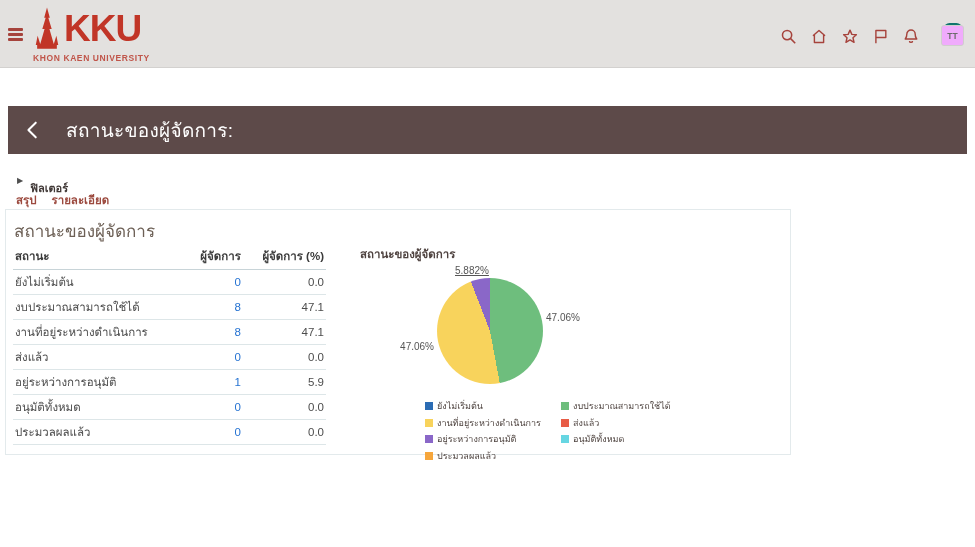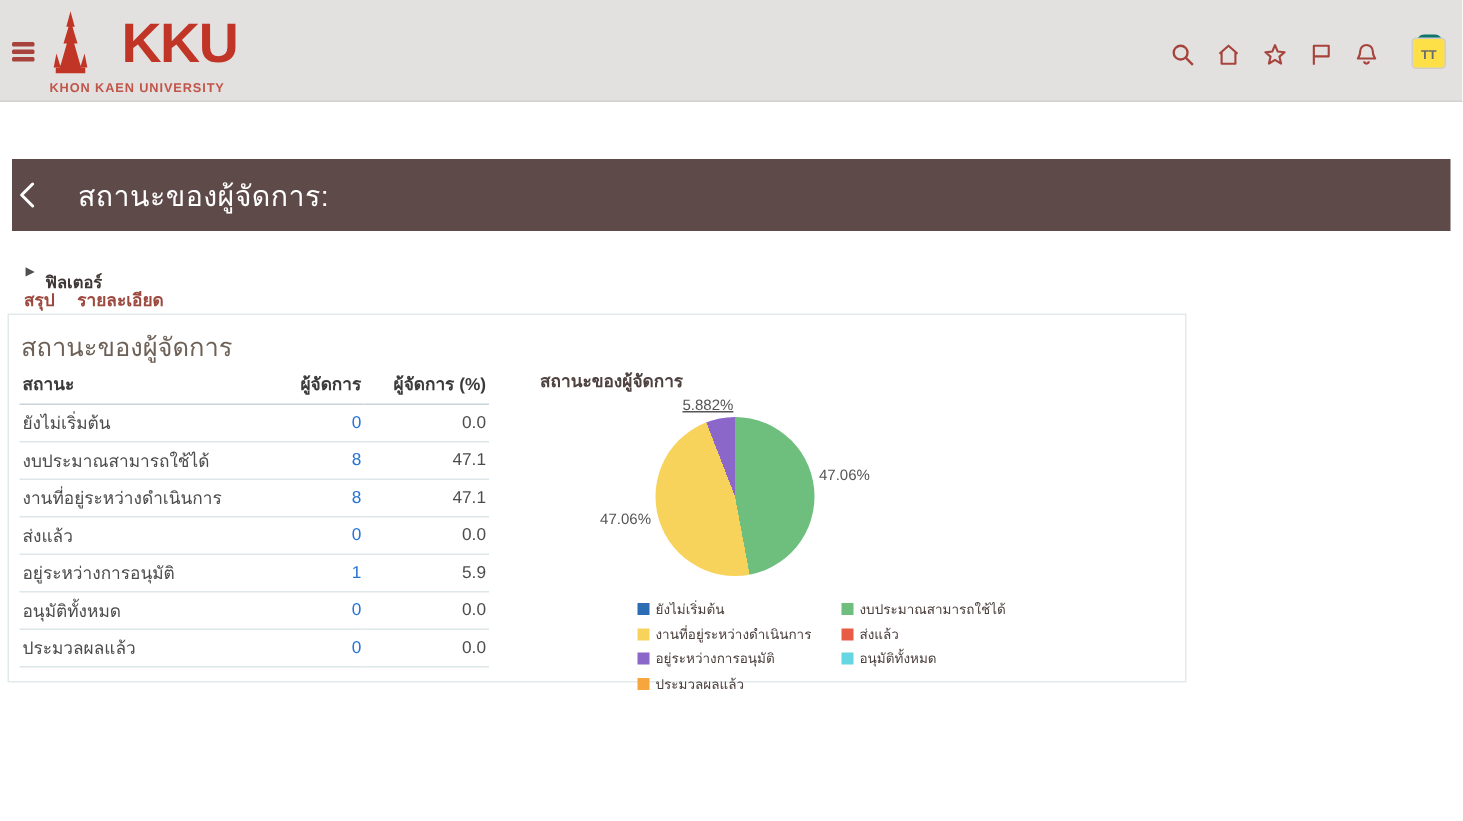--- a/index.html
+++ b/index.html
@@ -9,34 +9,34 @@
   #stage { position:relative; width:975px; height:547px; background:#fff; }
 
   
   .topbar { left:0; top:0; width:975px; height:68px; background:#e3e1df;
     border-bottom:1px solid #d3d1cf; }
   .hamburger { left:8px; top:28px; width:15px; height:13px; display:flex;
     flex-direction:column; justify-content:space-between; cursor:pointer; }
   .hamburger i { display:block; height:2.6px; background:#a6433c; border-radius:1px; }
   .logo-wrap { left:32px; top:7px; display:flex; align-items:flex-start; }
   .kku-text { font-size:37px; font-weight:800; color:#c13527; letter-spacing:-1px;
-    line-height:44px; margin-left:19px; }
+    line-height:44px; margin-left:2px; }
   .logo-sub { left:33px; top:53px; font-size:8.5px; font-weight:bold; color:#c0554a;
     letter-spacing:0.6px;text-align:right; }
   .hdr-icons { top:27px; left:780px; display:flex; align-items:center; gap:13px; }
   .hdr-icons svg { display:block; }
   .badge { left:908px; top:23px; background:#0f766e; color:#fff; font-size:8px;
     font-weight:normal; border-radius:8px; padding:1.5px 4.5px; line-height:1;margin-left:36px; }
-  .avatar { left:941px; top:25px; width:23px; height:21px; background:#fde047;
+  .avatar { left:941px; top:25px; width:23px; height:21px; background:#f0abfc;
     border:1px solid #d0cecd; border-radius:3px; color:#6b6b6b; font-size:8.5px;
     font-weight:bold; display:flex; align-items:center; justify-content:center; }
 
   
   .titlebar { left:8px; top:106px; width:959px; height:48px; background:#5d4a49;
-    color:#fff; display:flex; align-items:center; }
+    color:#fff; display:flex; align-items:center; padding-left:14px; }
   .titlebar .back { width:22px; height:22px; margin-right:22px; cursor:pointer; }
   .titlebar h1 { font-size:19px; font-weight:normal; letter-spacing:0.3px; }
 
   
   .filter-row { left:17px; top:163px; display:flex; align-items:center; gap:7px;
     cursor:pointer; }
   .filter-row .tri { font-size:8px; color:#4f4f4f; }
   .filter-row .lbl { font-size:11px; font-weight:bold; color:#3f3735;margin-top:16px; }
 
   

